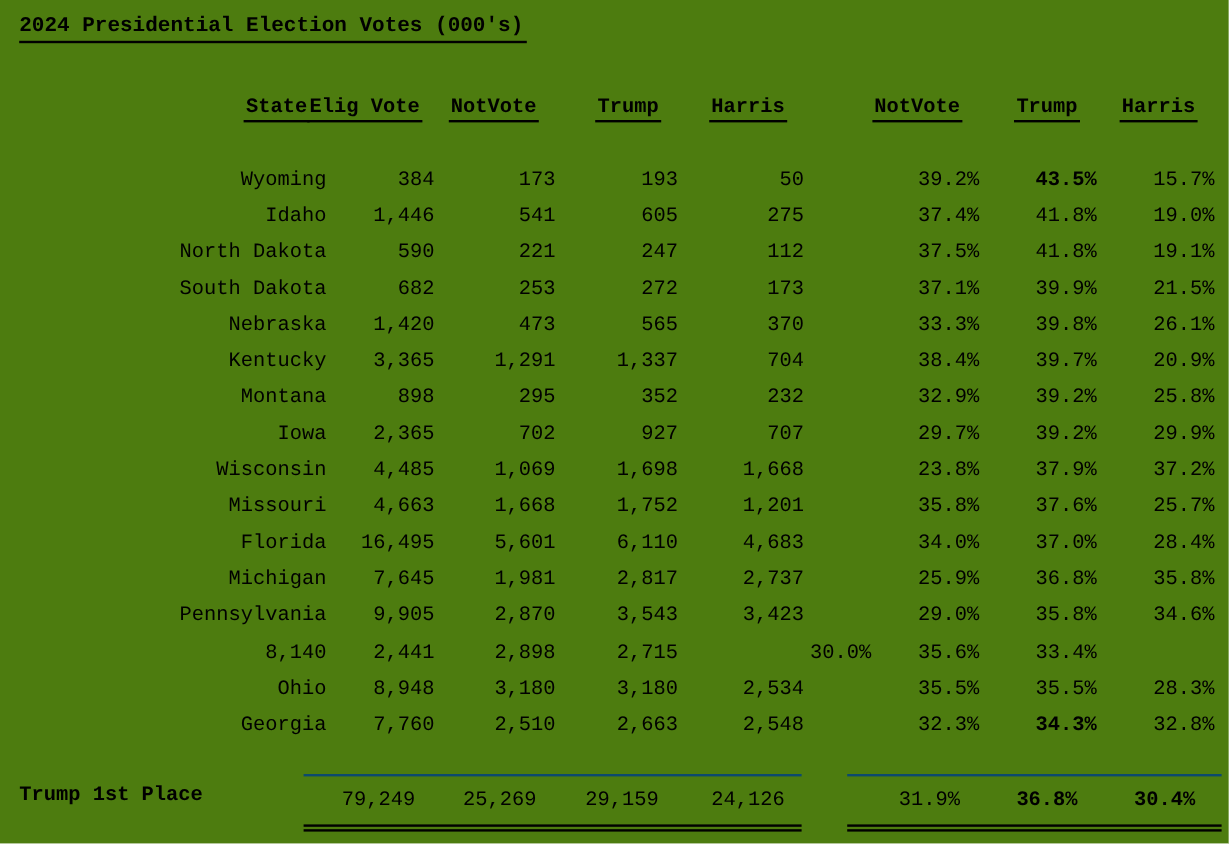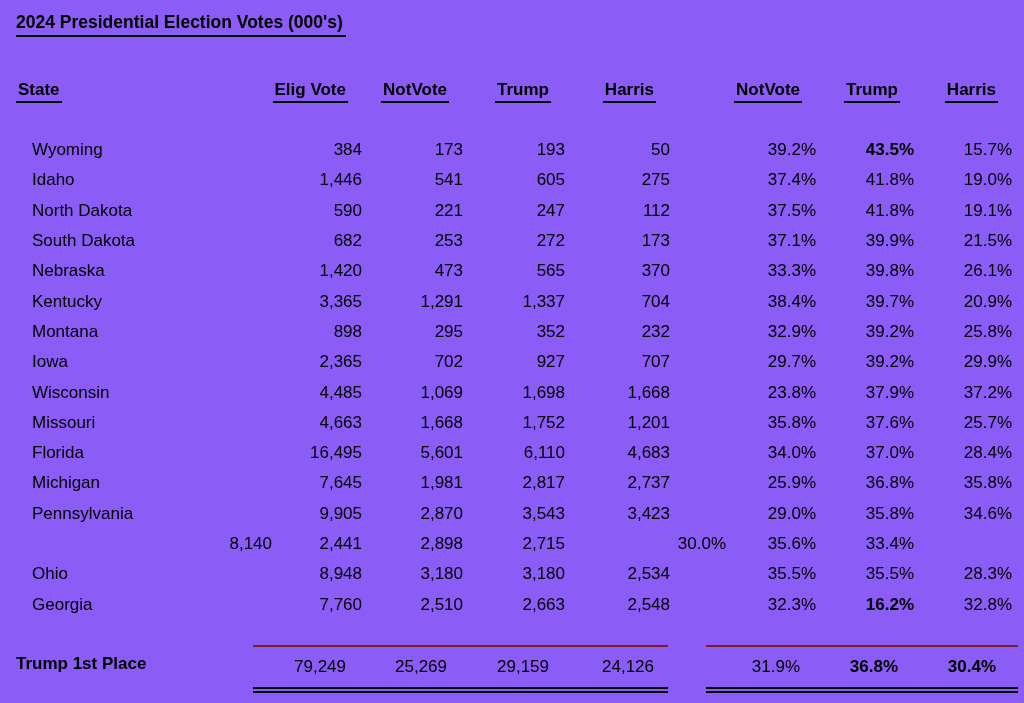--- a/index.html
+++ b/index.html
@@ -1,21 +1,21 @@
 <!DOCTYPE html>
 <html><head>
 <meta charset="utf-8">
 <style>
   html, body { margin: 0; padding: 0; background: #ffffff; }
   .sheet {
     position: relative;
     width: 1024px;
     height: 703px;
-    background: #8b5cf6;
-    font-family: Liberation Sans, sans-serif;
+    background: #4d7c0f;
+    font-family: Liberation Mono, monospace;
     font-size: 17px;
     color: #000000;
   }
   .bold { font-weight: 700; }
 
   .title {
     position: absolute;
     left: 16px;
     top: 12px;
     font-weight: 700;
@@ -26,21 +26,21 @@
     border-bottom: 2px solid #000;
     padding: 0 3px 2px 0;
   }
 
   .grid-row {
     display: grid;
     grid-template-columns: 256px 90px 101px 102px 105px 56px 90px 98px 98px;
     align-items: center;
   }
   .cell { white-space: nowrap; }
-  .cell.state { padding-left: 16px; text-align: left; }
+  .cell.state { padding-left: 16px; text-align: right; }
   .cell.num { text-align: right; }
 
   .header-row {
     position: absolute;
     top: 79px;
     left: 0;
     width: 1024px;
     height: 24px;
     font-weight: 700;
   }
@@ -70,21 +70,21 @@
   }
   .t-label {
     width: 253px;
     padding-left: 16px;
     box-sizing: border-box;
     font-weight: 700;
     line-height: 38px;
   }
   .rule-block {
     box-sizing: border-box;
-    border-top: 2px solid #7f1d1d;
+    border-top: 2px solid #0c4a6e;
     border-bottom: 6px double #000;
     display: grid;
     align-items: center;
   }
   .block-votes {
     width: 415px;
     grid-template-columns: 93px 101px 102px 105px;
     padding-right: 14px;
   }
   .t-gap { width: 38px; }
@@ -296,21 +296,21 @@
     </div>
 
     <div class="grid-row">
       <span class="cell state">Georgia</span>
       <span class="cell num">7,760</span>
       <span class="cell num">2,510</span>
       <span class="cell num">2,663</span>
       <span class="cell num">2,548</span>
       <span class="cell"></span>
       <span class="cell num">32.3%</span>
-      <span class="cell num bold">16.2%</span>
+      <span class="cell num bold">34.3%</span>
       <span class="cell num">32.8%</span>
     </div>
   </div>
 
   <div class="totals-row">
     <div class="t-label">Trump 1st Place</div>
     <div class="rule-block block-votes">
       <span class="cell num">79,249</span>
       <span class="cell num">25,269</span>
       <span class="cell num">29,159</span>

